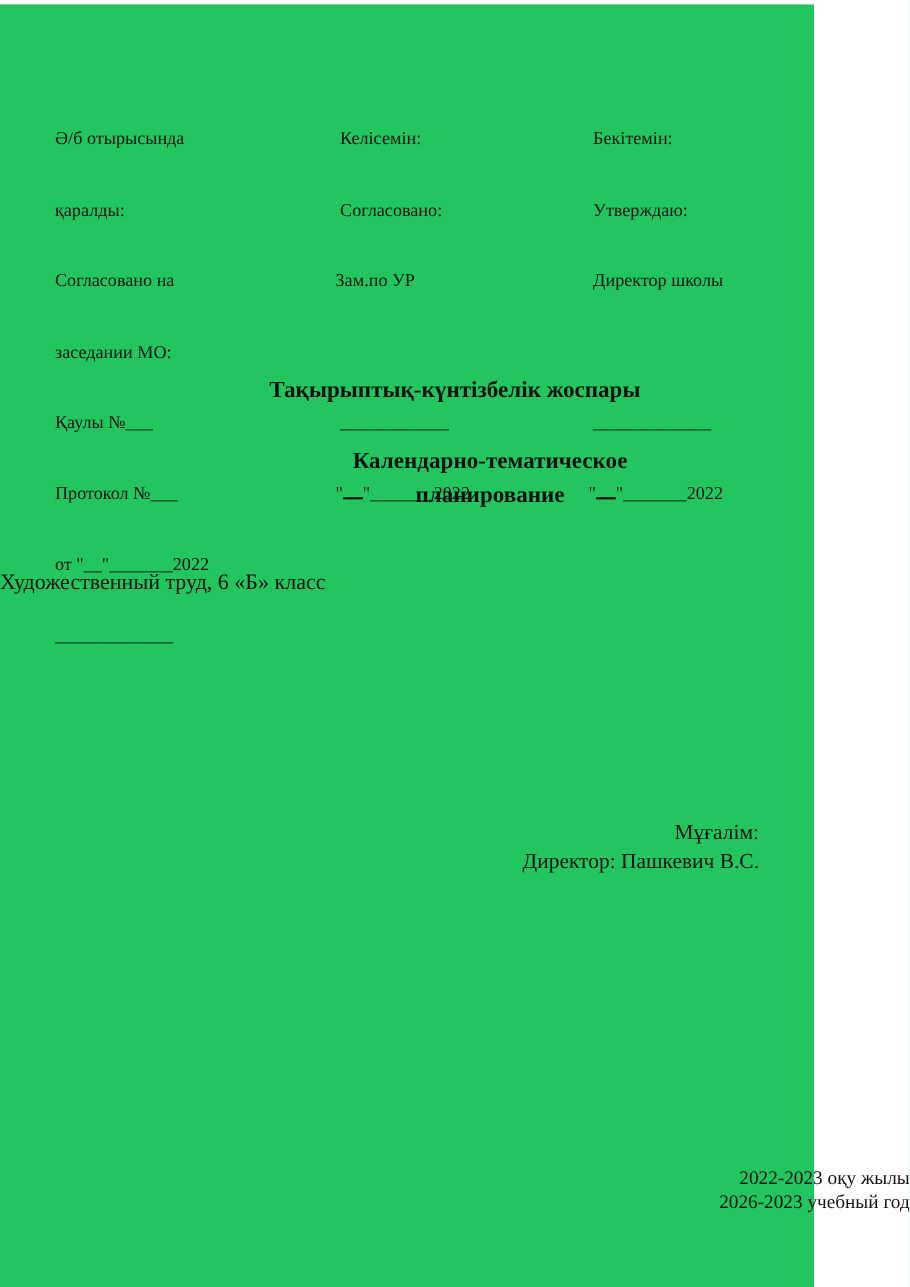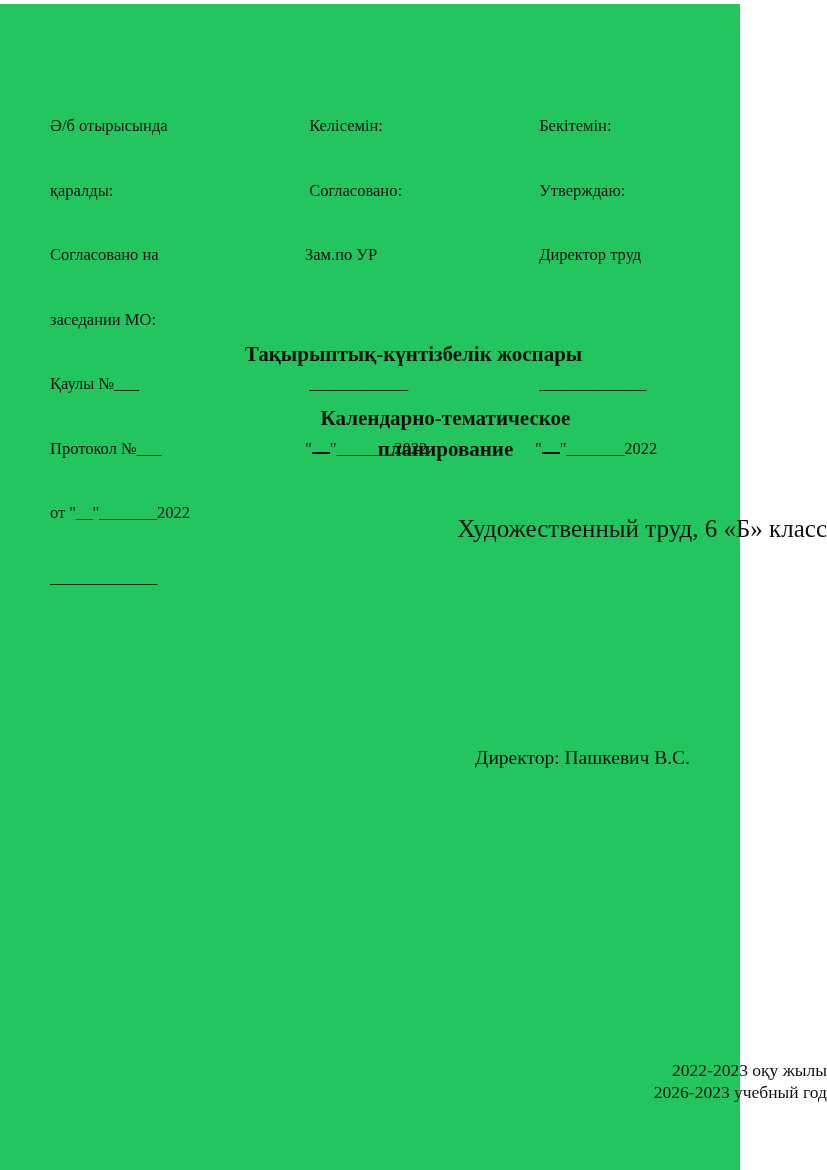--- a/index.html
+++ b/index.html
@@ -46,22 +46,22 @@
       font-weight: bold;
       font-size: 21px;
       line-height: 31px;
     }
     .title-kz { top: 335px; }
     .title-ru { top: 399px; padding-left: 32px; }
     .subject {
       position: absolute;
       left: 0; width: 827px;
       top: 513px;
-      text-align: right;
-      font-size: 25px;
+      text-align: left;
+      font-size: 20px;
       line-height: 24px;
     }
     .teacher {
       position: absolute;
       right: 50px;
       top: 741px;
       text-align: right;
       font-size: 19.5px;
       line-height: 26px;
     }
@@ -95,36 +95,37 @@
     <div> Согласовано:</div>
     <div>Зам.по УР</div>
     <div></div>
     <div> ____________</div>
     <div><span>"</span><span class="blank-bold"></span><span>"_______2022</span></div>
   </div>
 
   <div class="col col-right">
     <div> Бекітемін:</div>
     <div> Утверждаю:</div>
-    <div> Директор труд</div>
+    <div> Директор школы</div>
     <div></div>
     <div> _____________</div>
     <div><span>"</span><span class="blank-bold"></span><span>"_______2022</span></div>
   </div>
 
   <div class="title-block title-kz">Тақырыптық-күнтізбелік  жоспары</div>
 
   <div class="title-block title-ru">
     <div>Календарно-тематическое</div>
     <div>планирование</div>
   </div>
 
   <div class="subject">Художественный труд, 6 «Б» класс</div>
 
   <div class="teacher">
+    <div>Мұғалім:</div>
     <div>Директор: Пашкевич В.С.</div>
   </div>
 
   <div class="year">
     <div>2022-2023 оқу жылы</div>
     <div>2026-2023 учебный год</div>
   </div>
 
 </div>
 

